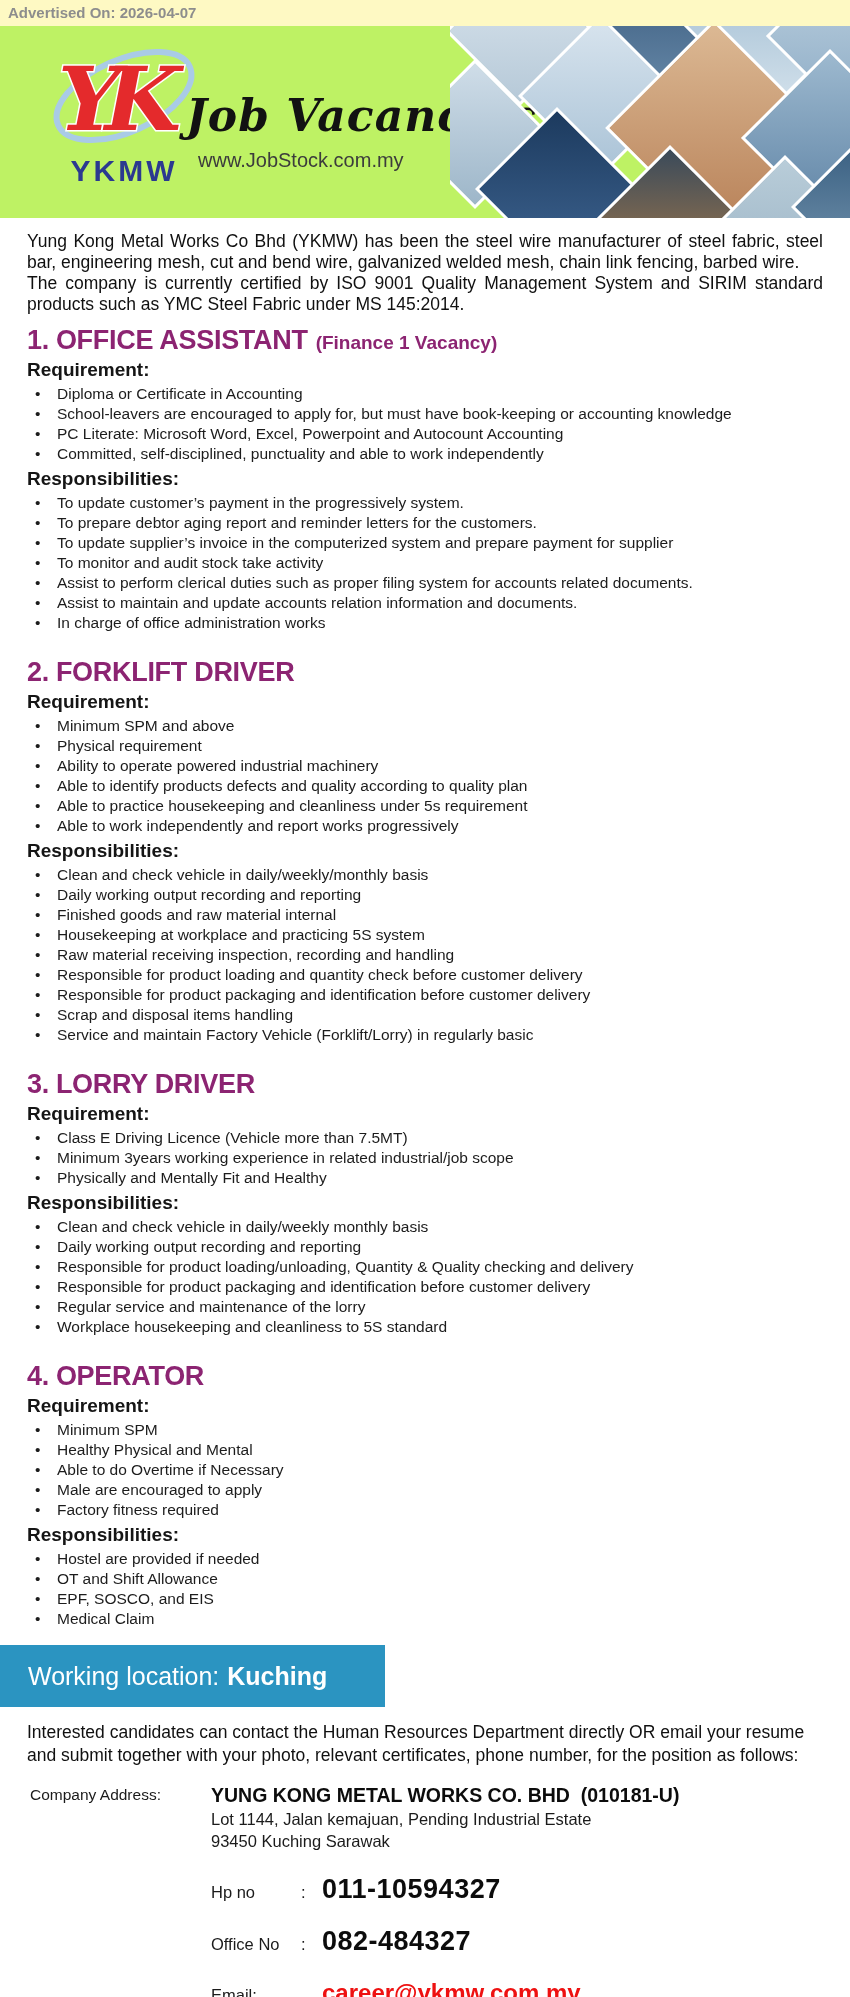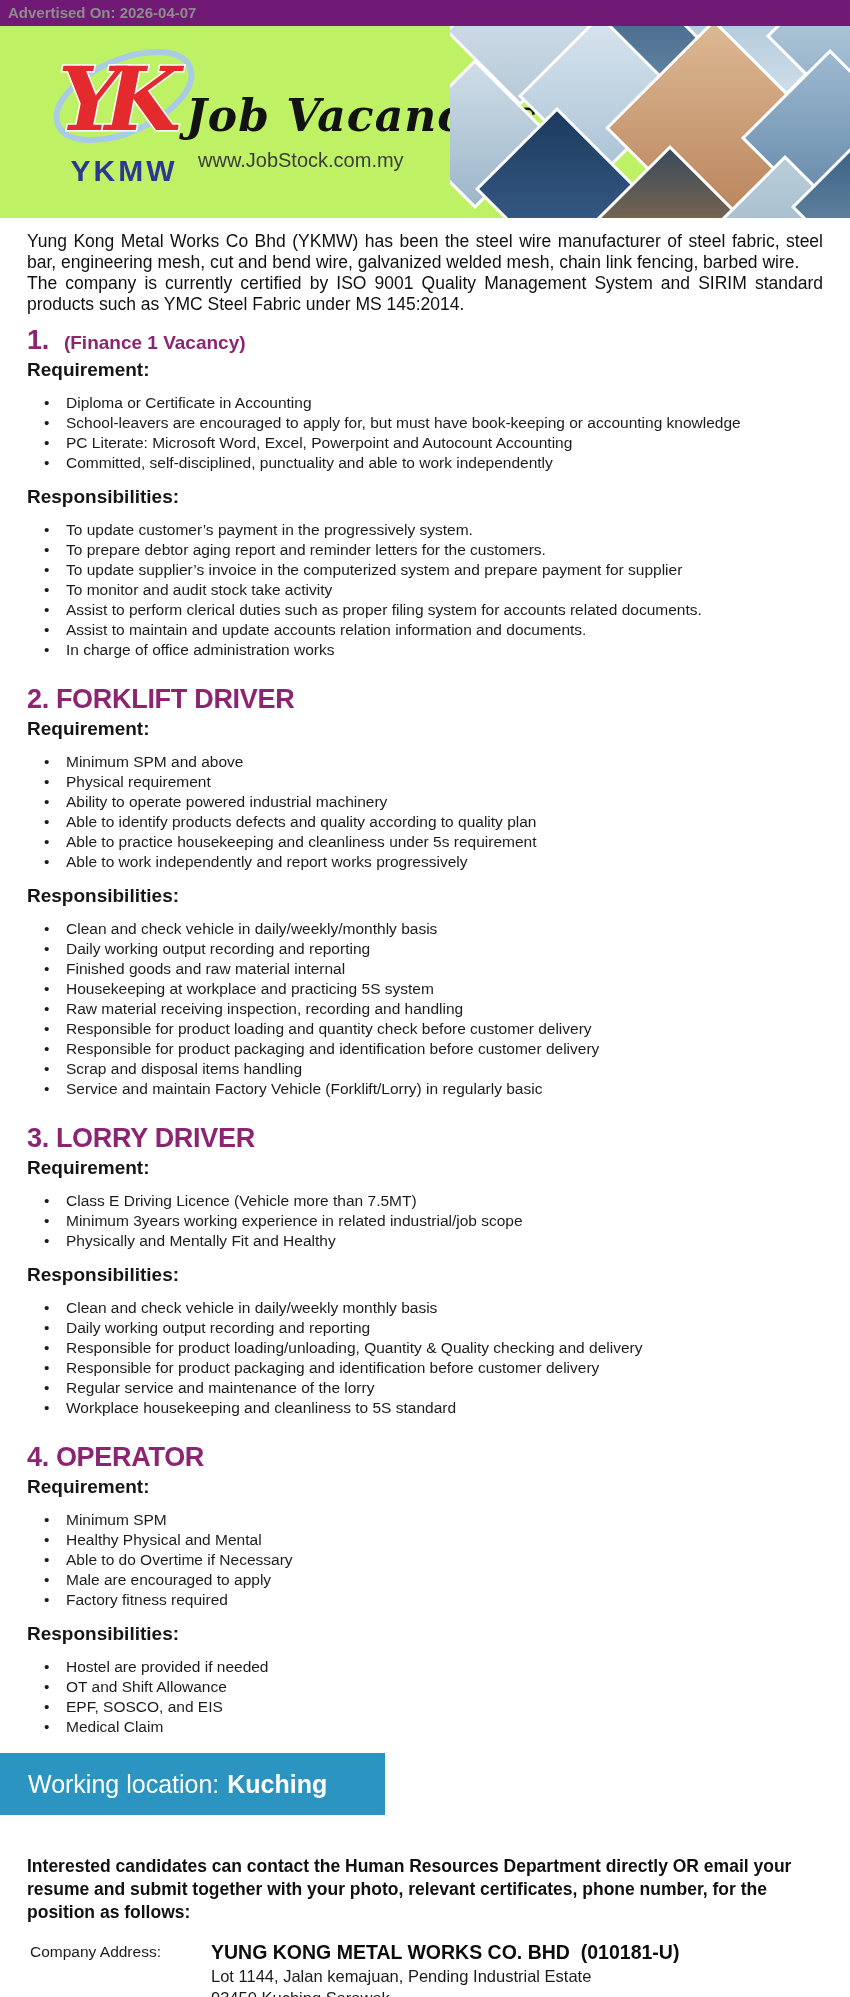--- a/index.html
+++ b/index.html
@@ -6,21 +6,21 @@
   html,body { margin:0; padding:0; }
   body {
     width: 850px; height: 1997px; overflow: hidden;
     background: #ffffff;
     font-family: "Liberation Sans", sans-serif;
     color: #1b1b1b;
   }
 
   
   .topbar {
-    height: 26px; background: #701a75;
+    height: 26px; background: #fef9c3;
     color: #8d8d8d; font-weight: bold; font-size: 15px;
     line-height: 26px; padding-left: 8px;
   }
 
   
   .header { position: relative; height: 192px; background: #bef264; }
   .logo-block { position: absolute; left: 38px; top: 12px; width: 172px; text-align: center; }
   .logo-block svg { display: block; margin: 0 auto; }
   .logo-text {
     color: #2b3990; font-weight: bold; font-size: 30px;
@@ -44,37 +44,37 @@
 
   .job { margin-top: 24px; }
   .job.first { margin-top: 10px; }
   .job h2 {
     margin: 0 0 3px 0; display: flex; align-items: baseline;
     color: #8c2472; font-size: 27px; font-weight: bold; letter-spacing: -0.3px;
   }
   .job h2 .num { margin-right: 7px; }
   .job h2 .note { font-size: 19px; margin-left: 8px; letter-spacing: 0; }
   .sec-label { font-size: 19px; font-weight: bold; color: #151515; margin: 1px 0; line-height: 21px; }
-  ul.bullets { margin: 13px; padding: 0; list-style: none; }
+  ul.bullets { margin: 4px; padding: 0; list-style: none; }
   ul.bullets li {
     position: relative; padding-left: 26px;
     font-size: 15.5px; line-height: 20px; color: #1c1c1c;
   }
   ul.bullets li::before { content: "•"; position: absolute; left: 4px; top: 0; }
 
   
   .loc-banner {
     margin-top: 16px; width: 385px; height: 62px;
     background: #2b94c1; color: #ffffff; font-size: 25px;
     display: flex; align-items: center; padding-left: 28px;
   }
   .loc-banner .loc-bold { font-weight: bold; margin-left: 8px; }
 
   
-  .closing { margin-top: 40px; font-weight: bold; }
+  .closing { margin-top: 14px; }
   .closing p { margin: 0; font-size: 17.5px; line-height: 23px; color: #101010; }
 
   .contact { margin-top: 16px; display: flex; font-size: 16.5px; }
   .c-label { width: 184px; padding-left: 3px; font-size: 15.5px; padding-top: 3px; }
   .c-body { flex: 1; }
   .c-company { font-size: 19.5px; font-weight: bold; line-height: 25px; color: #0c0c0c; }
   .c-addr { font-size: 16.5px; line-height: 22px; }
   .p-row { display: flex; align-items: baseline; margin-top: 22px; }
   .p-label { width: 90px; font-size: 16.5px; }
   .p-colon { width: 21px; font-size: 16.5px; }
@@ -122,20 +122,21 @@
 <div class="content intro">
   <p>Yung Kong Metal Works Co Bhd (YKMW) has been the steel wire manufacturer of steel fabric, steel bar, engineering mesh, cut and bend wire, galvanized welded mesh, chain link fencing, barbed wire.</p>
   <p>The company is currently certified by ISO 9001 Quality Management System and SIRIM standard products such as YMC Steel Fabric under MS 145:2014.</p>
 </div>
 
 <div class="content jobs">
 
   <div class="job first">
     <h2>
       <span class="num">1.</span>
+      <span>OFFICE ASSISTANT</span>
       <span class="note">(Finance 1 Vacancy)</span>
     </h2>
     <div class="sec-label">Requirement:</div>
     <ul class="bullets">
       <li>Diploma or Certificate in Accounting</li>
       <li>School-leavers are encouraged to apply for, but must have book-keeping or accounting knowledge</li>
       <li>PC Literate: Microsoft Word, Excel, Powerpoint and Autocount Accounting</li>
       <li>Committed, self-disciplined, punctuality and able to work independently</li>
     </ul>
     <div class="sec-label">Responsibilities:</div>

